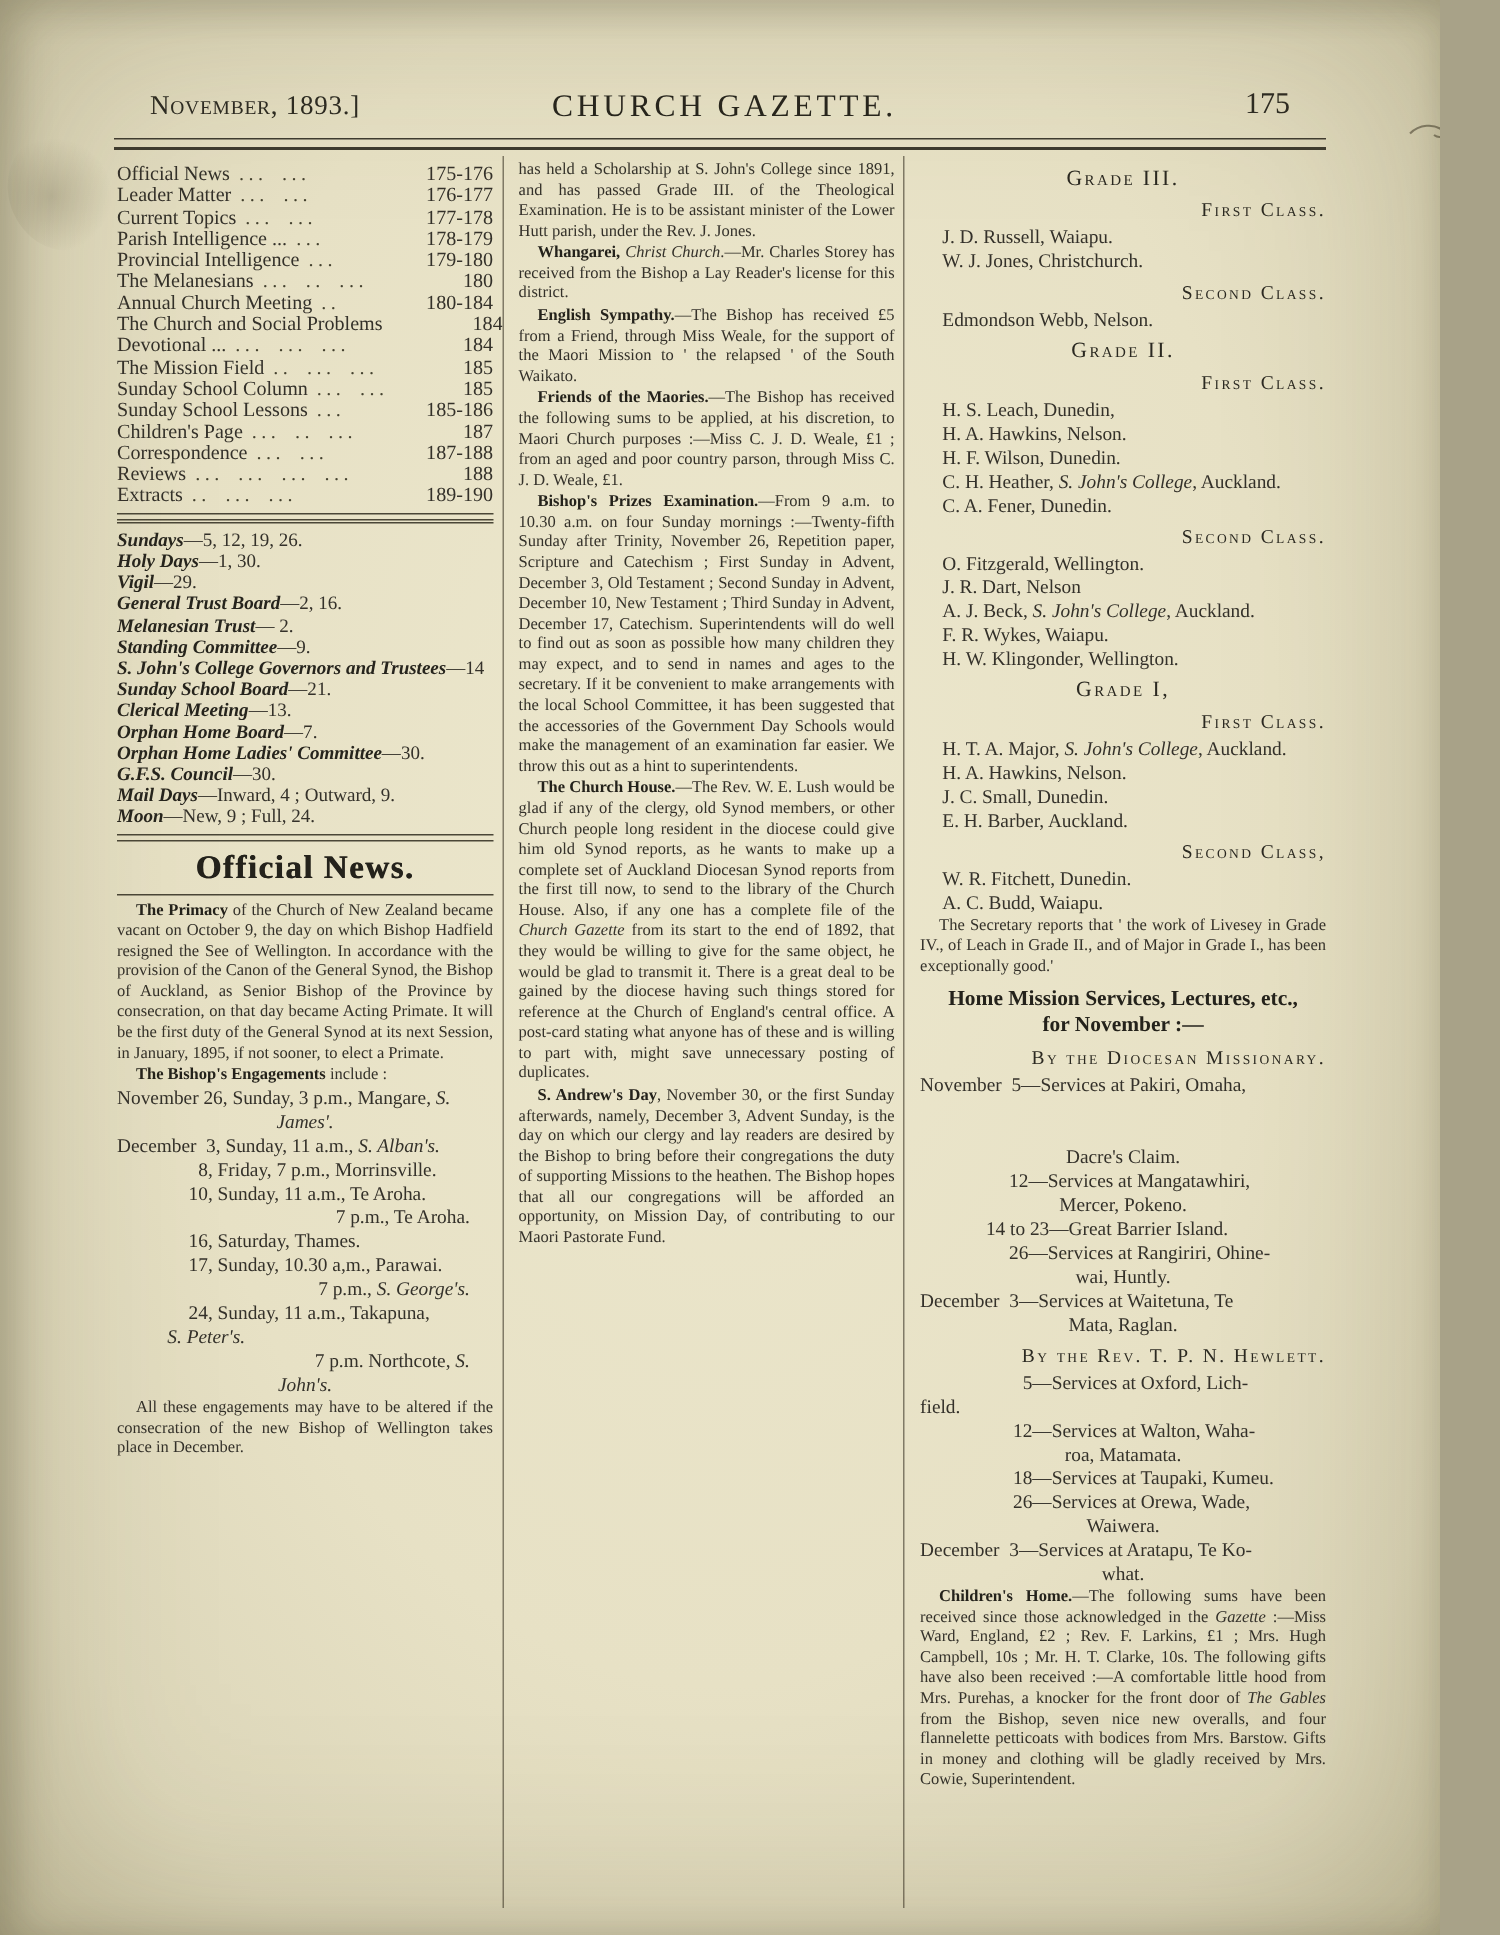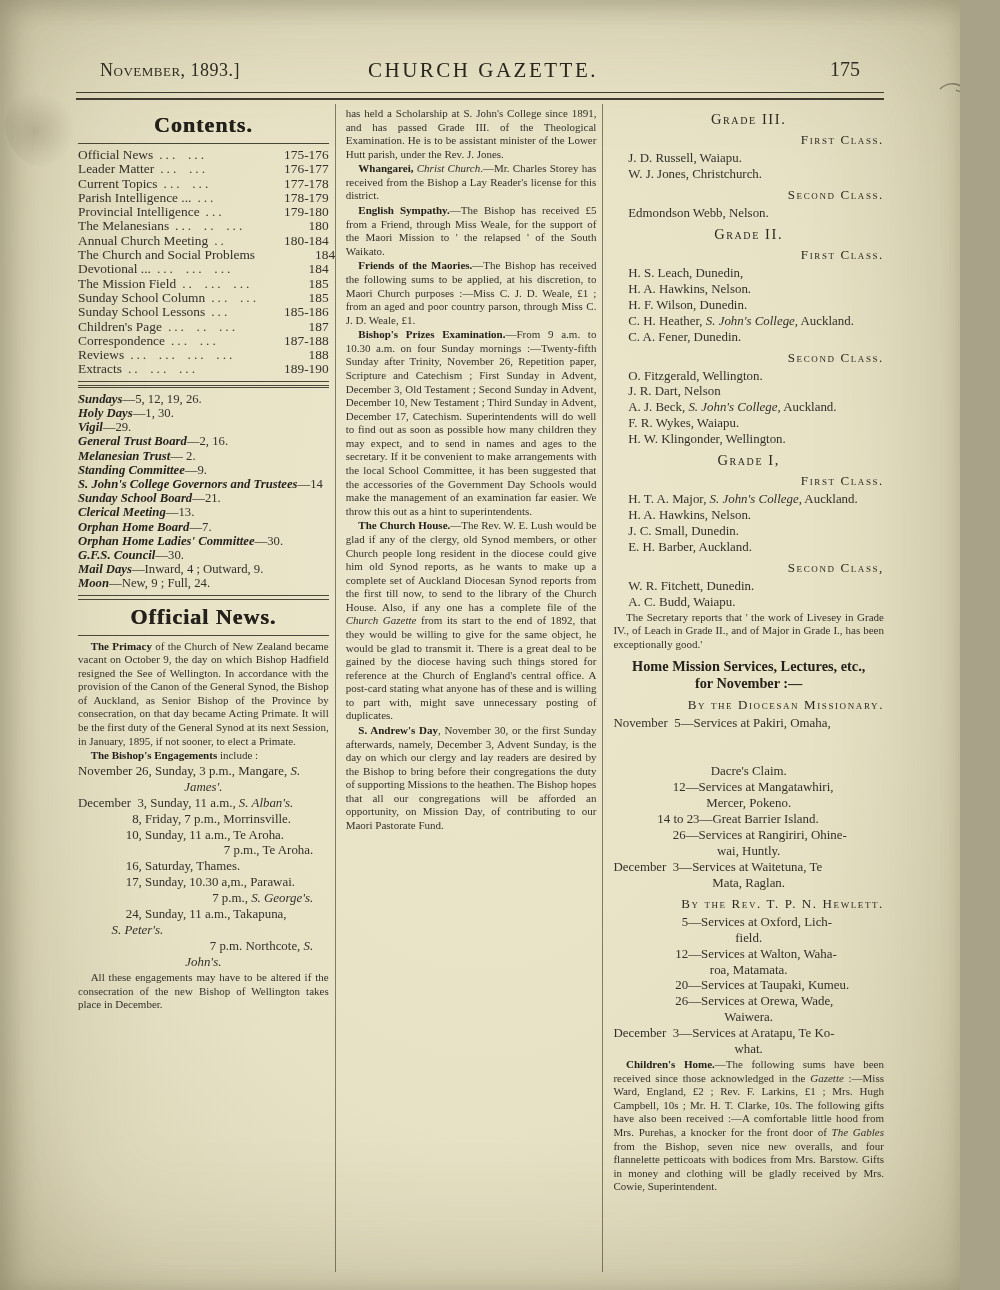--- a/index.html
+++ b/index.html
@@ -84,24 +84,20 @@
     <span class="mast-right">175</span>
   </div>
   <div class="mast-rule"></div>
 
   <svg class="pen-mark" width="34" height="18" viewBox="0 0 34 18">
     <path d="M2 9 C 8 3, 18 2, 24 7 C 28 10, 22 13, 18 10 M24 7 L33 6" stroke="#4a4435" stroke-width="1.4" fill="none" opacity="0.8"></path>
   </svg>
 
   <div class="columns">
     <div class="col" id="col1">
-        <div class="ornate-wrap">
-          <div class="ornate-title" style="font-size: 22px;">Contents.</div>
-          <div class="rule-single"></div>
-        </div>
         <div class="contents-table">
           <div class="c-row">
             <span class="c-label">Official News</span>
             <span class="c-dots">... ...</span>
             <span class="c-pages">175-176</span>
           </div>
           <div class="c-row">
             <span class="c-label">Leader Matter</span>
             <span class="c-dots">... ...</span>
             <span class="c-pages">176-177</span>
@@ -267,24 +263,24 @@
         <div class="line" style="text-align: center; margin-top: 32px;"><span class="s-n">Dacre's Claim.</span></div>
         <div class="line" style="padding-left: 4.6em;"><span class="s-n">12—Services at Mangatawhiri,</span></div>
         <div class="line" style="text-align: center;"><span class="s-n">Mercer, Pokeno.</span></div>
         <div class="line" style="padding-left: 3.4em;"><span class="s-n">14 to 23—Great Barrier Island.</span></div>
         <div class="line" style="padding-left: 4.6em;"><span class="s-n">26—Services at Rangiriri, Ohine-</span></div>
         <div class="line" style="text-align: center;"><span class="s-n">wai, Huntly.</span></div>
         <div class="line"><span class="s-n">December&nbsp;&nbsp;3—Services at Waitetuna, Te</span></div>
         <div class="line" style="text-align: center;"><span class="s-n">Mata, Raglan.</span></div>
         <div class="h-sc sm">By the Rev. T. P. N. Hewlett.</div>
         <div class="line" style="padding-left: 5.3em;"><span class="s-n">5—Services at Oxford, Lich-</span></div>
-        <div class="line" style="text-align: center;"><span class="s-n">field.</span></div>
+        <div class="line" style=""><span class="s-n">field.</span></div>
         <div class="line" style="padding-left: 4.8em;"><span class="s-n">12—Services at Walton, Waha-</span></div>
         <div class="line" style="text-align: center;"><span class="s-n">roa, Matamata.</span></div>
-        <div class="line" style="padding-left: 4.8em;"><span class="s-n">20—Services at Taupaki, Kumeu.</span></div>
+        <div class="line" style="padding-left: 4.8em;"><span class="s-n">18—Services at Taupaki, Kumeu.</span></div>
         <div class="line" style="padding-left: 4.8em;"><span class="s-n">26—Services at Orewa, Wade,</span></div>
         <div class="line" style="text-align: center;"><span class="s-n">Waiwera.</span></div>
         <div class="line"><span class="s-n">December&nbsp;&nbsp;3—Services at Aratapu, Te Ko-</span></div>
         <div class="line" style="text-align: center;"><span class="s-n">what.</span></div>
         <p class="para"><span class="s-b">Children's Home.</span><span class="s-n">—The following sums have been received since those acknowledged in the </span><span class="s-i">Gazette</span><span class="s-n"> :—Miss Ward, England, £2 ; Rev. F. Larkins, £1 ; Mrs. Hugh Campbell, 10s ; Mr. H. T. Clarke, 10s.  The following gifts have also been received :—A comfortable little hood from Mrs. Purehas, a knocker for the front door of </span><span class="s-i">The Gables</span><span class="s-n"> from the Bishop, seven nice new overalls, and four flannelette petticoats with bodices from Mrs. Barstow. Gifts in money and clothing will  be gladly received by Mrs. Cowie, Superintendent.</span></p>
       </div>
   </div>
 
 </div>
 

